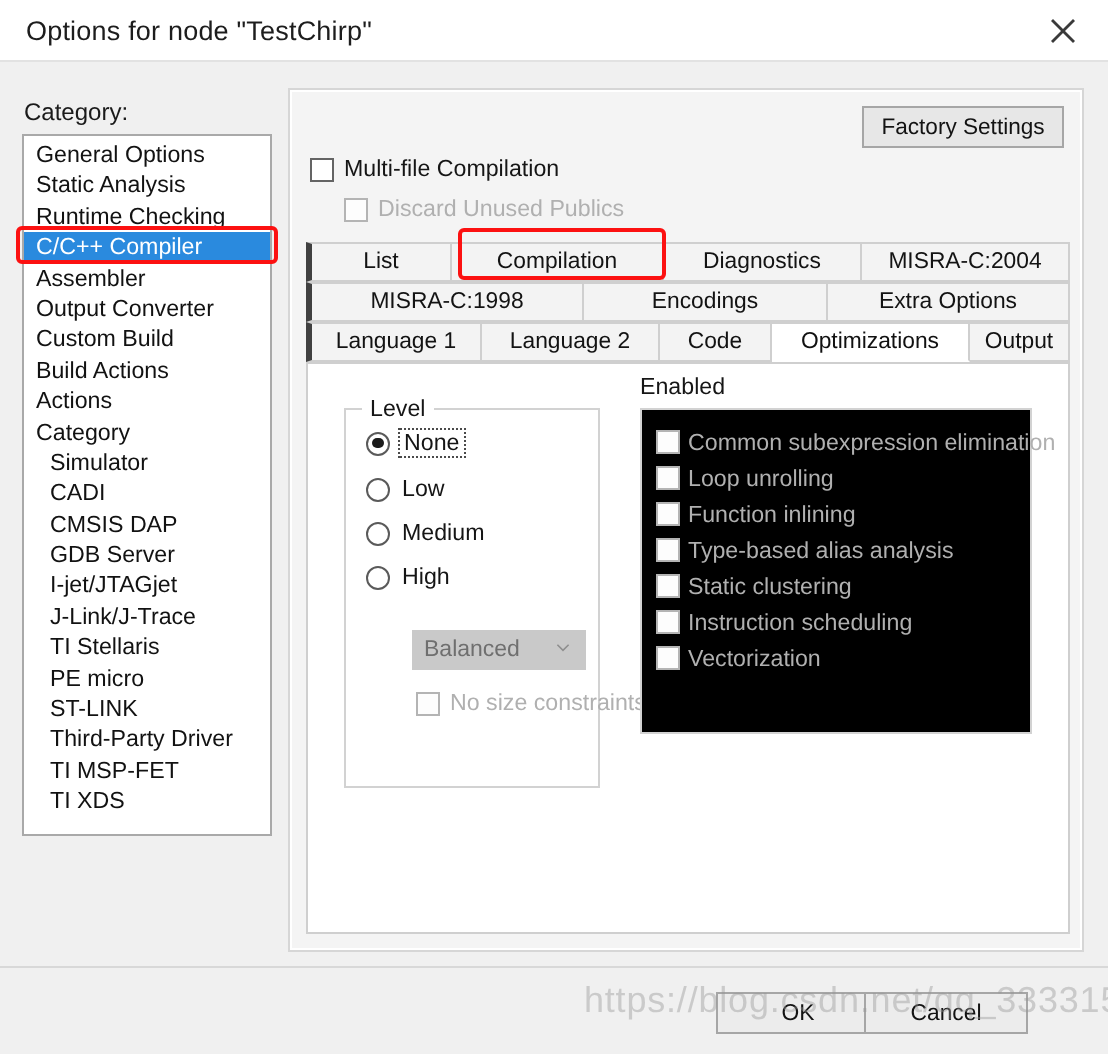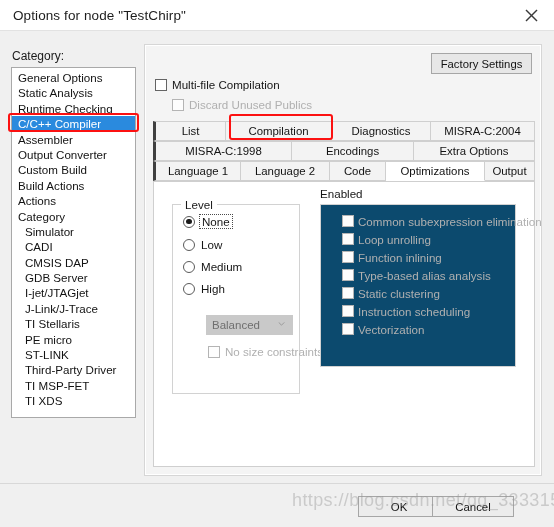--- a/index.html
+++ b/index.html
@@ -197,22 +197,22 @@
     font-size: 11.6px;
     color: #161616;
     background: transparent;
     padding: 0;
   }
   #enabled-box {
     position: absolute;
     left: 166px; top: 22px;
     width: 196px; height: 163px;
     border: 1px solid #d2d2d2;
-    background: #0c4a6e;
-    padding: 7px 0 0 21px;
+    background: #000000;
+    padding: 7px 0 0 7px;
   }
 
   
   .row-radio {
     display: flex;
     align-items: center;
     gap: 6px;
     margin-left: 10px;
     margin-top: 9px;
     white-space: nowrap;

